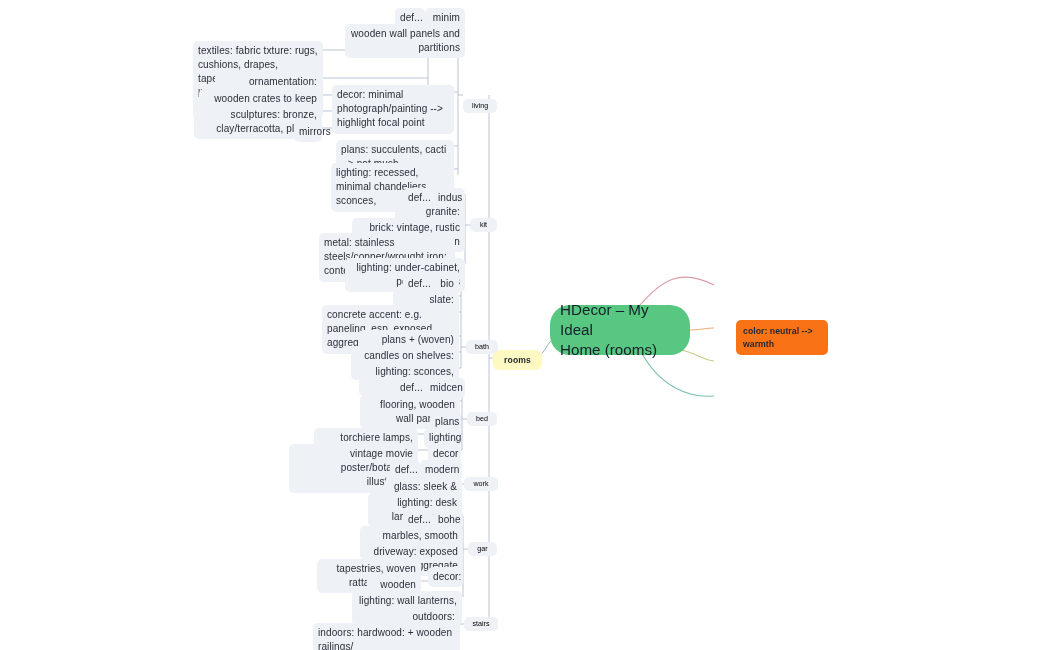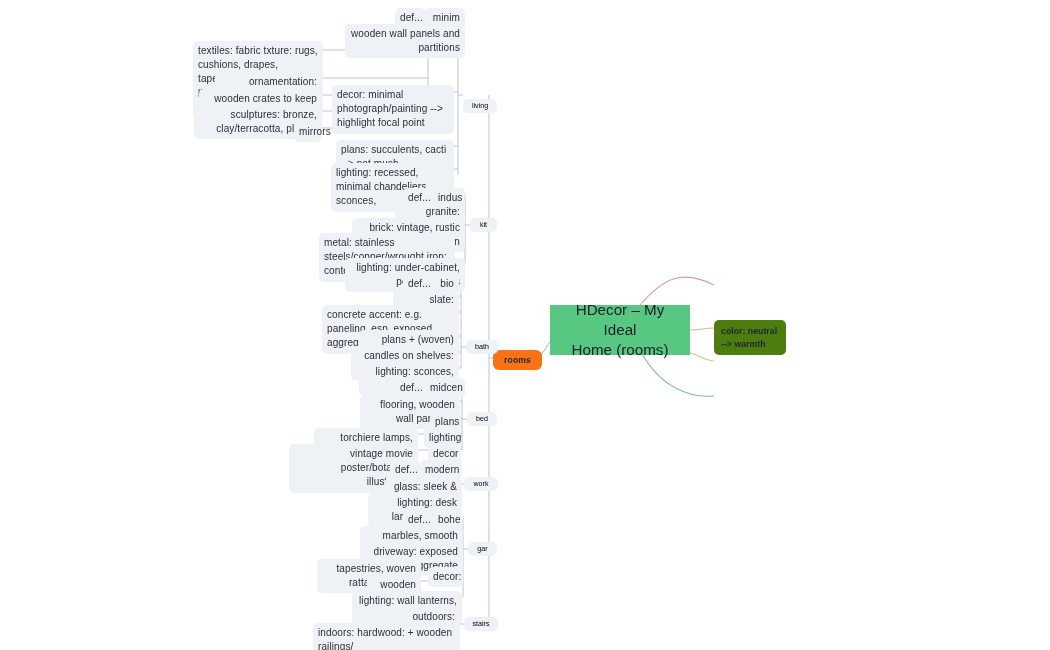--- a/index.html
+++ b/index.html
@@ -27,23 +27,23 @@
     padding:3px 4px;
   }
   .rooms{
     background:#c3cede;color:#242933;
     font-size:8.6px;font-weight:600;
     border-radius:6px;text-align:center;
     padding:5px 6px;letter-spacing:.02em;
   }
   .center{
     position:absolute;
-    background:#57c781;border-radius:0;
+    background:#57c781;border-radius:20px;
     color:#15202b;font-size:15.2px;line-height:1.32;
-    text-align:center;font-weight:500;
+    font-weight:500;
     display:flex;align-items:center;justify-content:center;
     padding:0 10px;box-sizing:border-box;
     white-space:pre-line;
   }
   .theme{
     position:absolute;box-sizing:border-box;
     border-radius:5px;color:#1f2730;
     font-size:8.7px;line-height:1.45;
     padding:5px 7px;white-space:pre-line;
     font-weight:600;letter-spacing:.005em;
@@ -139,23 +139,23 @@
 
     <path d="M640 305 C 662 280, 680 268, 714 285" fill="none" stroke="#d99ca4" stroke-width="1.1"></path>
     <path d="M690 330 C 700 330, 705 328, 714 328" fill="none" stroke="#e8ae7d" stroke-width="1.1"></path>
     <path d="M680 350 C 695 352, 702 360, 714 361" fill="none" stroke="#c8cc86" stroke-width="1.1"></path>
     <path d="M640 350 C 660 388, 690 398, 714 396" fill="none" stroke="#7bbdb4" stroke-width="1.1"></path>
   </svg>
 
   <div class="center" style="left: 550px; top: 305px; width: 140px; height: 50px; background: rgb(87, 199, 129);">HDecor – My Ideal
 Home (rooms)</div>
 
-  <div class="rooms" style="position: absolute; left: 493px; top: 350px; width: 37px; background: #f97316;">rooms</div>
-
-  <div class="theme" style="left: 714px; top: 320px; width: 72px; background: #4d7c0f;">color: neutral --&gt; warmth</div>
+  <div class="rooms" style="position: absolute; left: 493px; top: 350px; width: 37px; background: #fef9c3;">rooms</div>
+
+  <div class="theme" style="left: 736px; top: 320px; width: 92px; background: #f97316;">color: neutral --&gt; warmth</div>
 
   <div class="pill" style="position:absolute;left:463px;top:88px;width:26px;margin-top:11px;">living</div>
   <div class="pill" style="position:absolute;left:470px;top:218px;width:19px;">kit</div>
   <div class="pill" style="position:absolute;left:466px;top:340px;width:24px;">bath</div>
   <div class="pill" style="position:absolute;left:467px;top:412px;width:22px;">bed</div>
   <div class="pill" style="position:absolute;left:464px;top:477px;width:26px;">work</div>
   <div class="pill" style="position:absolute;left:468px;top:542px;width:21px;">gar</div>
   <div class="pill" style="position:absolute;left:464px;top:617px;width:26px;">stairs</div>
 
   <div id="leafhost">

